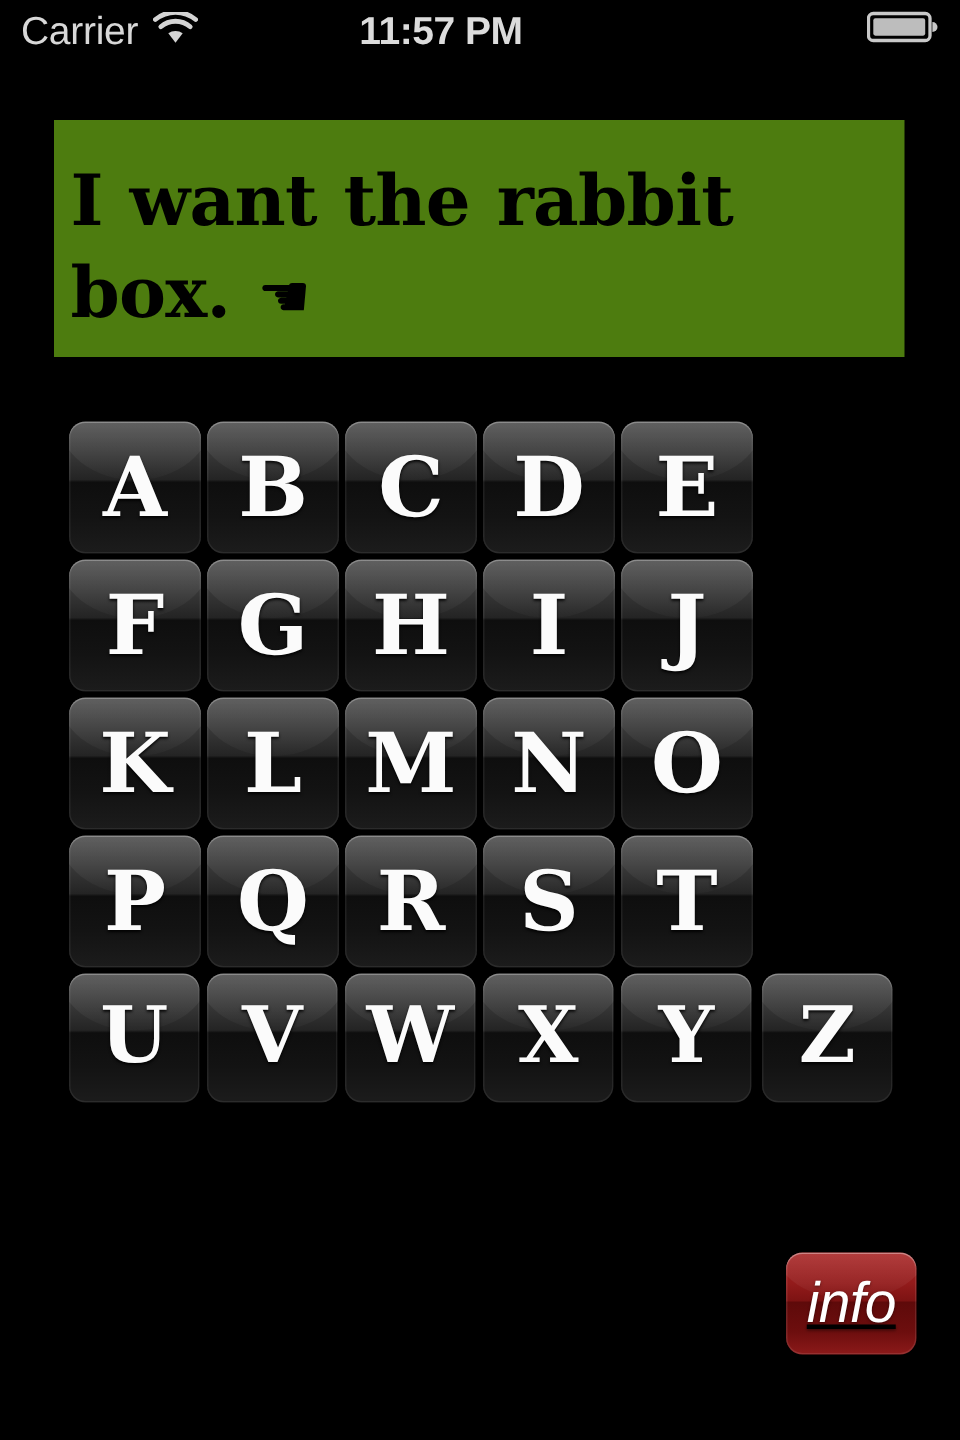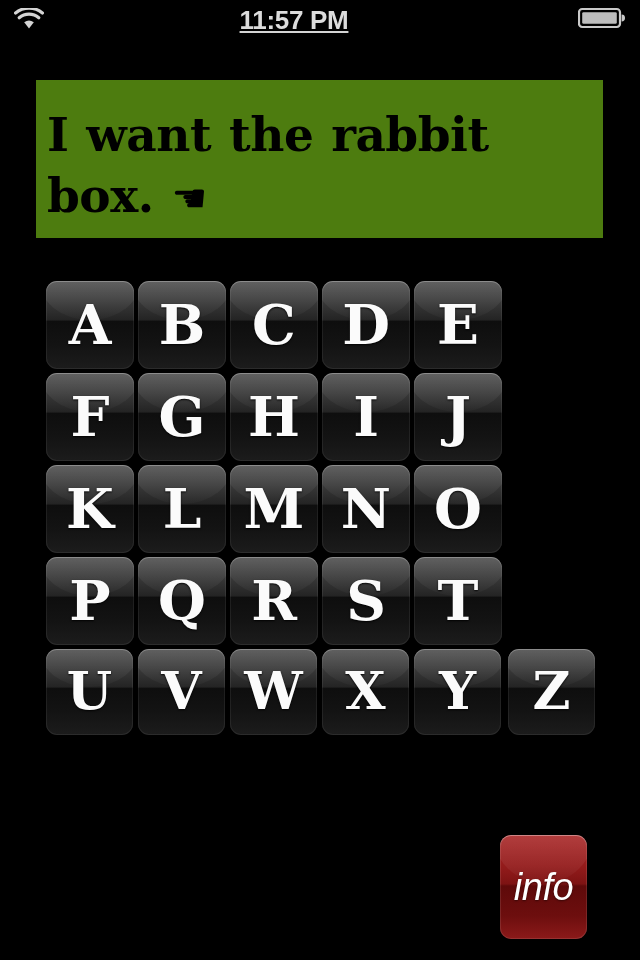--- a/index.html
+++ b/index.html
@@ -28,21 +28,21 @@
     position:absolute; left:14px; top:0; height:40px;
     display:flex; align-items:center; gap:10px;
   }
   #carrier-label {
     font-size:26px; font-weight:400; letter-spacing:-0.2px;
     color:#d8d8d8; line-height:40px;
   }
   .wifi-icon { display:block; margin-top:2px; }
   #sb-center {
     position:absolute; left:0; top:0; width:588px; height:40px;
-    display:flex; align-items:flex-end; justify-content:center;text-decoration:underline;
+    display:flex; align-items:flex-end; justify-content:center;
   }
   #clock-label {
     font-size:26px; font-weight:700; color:#dcdcdc;
     letter-spacing:-0.3px; line-height:40px;
   }
   #sb-right {
     position:absolute; right:14px; top:0; height:40px;
     display:flex; align-items:center;
   }
   .battery-icon { display:block; }
@@ -122,40 +122,41 @@
     color:#fbfbfb;
     text-shadow:0 1px 2px rgba(0,0,0,0.9);
     margin-top:-2px;
   }
   .letter-key.row-last { width:87px; height:86px; }
   .letter-key.row-last .glyph { font-size:52px; }
 
   
   #info-button {
     position:absolute;
-    left:500px; top:835px;
-    width:87px; height:104px;
+    left:524px; top:835px;
+    width:87px; height:68px;
     border-radius:11px;
     background:
       linear-gradient(to bottom,
         #a82424 0%,
         #931b1b 30%,
         #7d1313 47%,
         #5e0a0a 49%,
         #6d0e0e 78%,
         #8c1a1a 100%);
     box-shadow:
       inset 0 1px 0 rgba(255,255,255,0.30),
       inset 0 0 0 1px rgba(255,255,255,0.10),
       0 2px 4px rgba(0,0,0,0.85);
     display:flex;
     align-items:center;
     justify-content:center;
     cursor:pointer;
     overflow:hidden;
+    text-decoration:underline;
   }
   #info-button::after {
     content:"";
     position:absolute;
     left:-8%; top:-50%;
     width:116%; height:96%;
     border-radius:50%;
     background:linear-gradient(to bottom, rgba(255,255,255,0.22), rgba(255,255,255,0.02));
     pointer-events:none;
   }
@@ -171,20 +172,21 @@
   }
 </style>
 </head>
 <body>
 
 <div id="screen">
 
   <div id="statusbar">
 
     <div id="sb-left">
+      <span id="carrier-label">Carrier</span>
       <span class="wifi-icon">
         <svg width="30" height="22" viewBox="0 0 30 22">
           <path d="M15 20.5 L10.2 14.2 A8 8 0 0 1 19.8 14.2 Z" fill="#d4d4d4"></path>
           <path d="M5.2 9.8 A15 15 0 0 1 24.8 9.8" stroke="#d4d4d4" stroke-width="3.2" fill="none" stroke-linecap="round"></path>
           <path d="M1.6 5.0 A21 21 0 0 1 28.4 5.0" stroke="#d4d4d4" stroke-width="3.2" fill="none" stroke-linecap="round"></path>
         </svg>
       </span>
     </div>
 
     <div id="sb-center">

